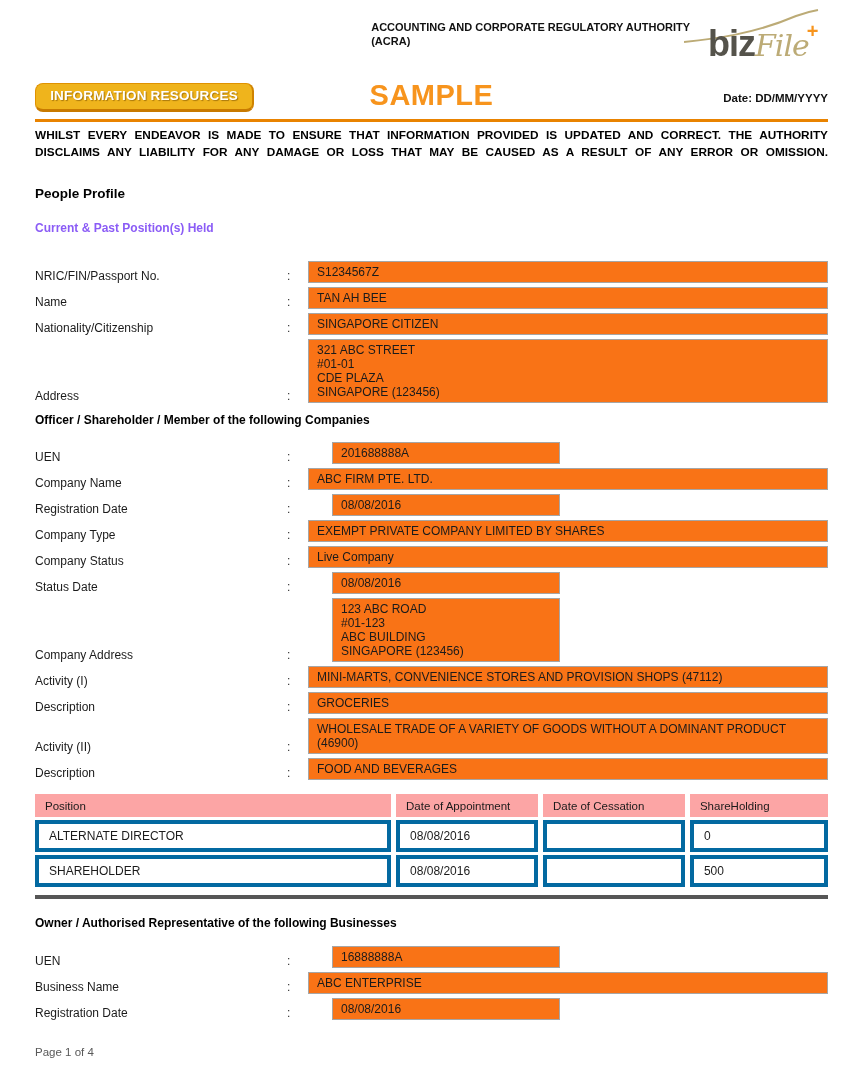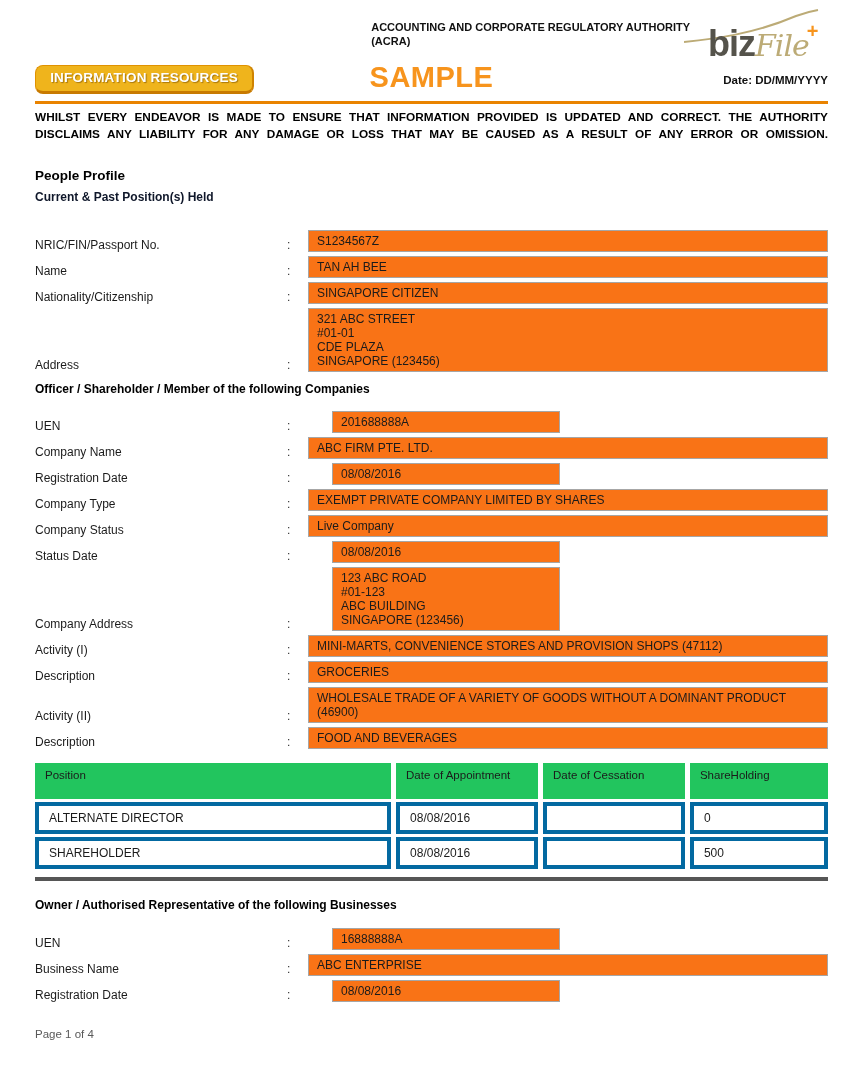--- a/index.html
+++ b/index.html
@@ -15,21 +15,21 @@
   
   .header-top { display:flex; justify-content:flex-end; align-items:flex-start; height:54px; }
   .acra-text { margin-top:12px; font-size:11px; font-weight:bold; line-height:14px; color:#111; }
   .logo { position:relative; width:134px; height:52px; margin-left:4px; }
   .logo svg.swoosh { position:absolute; left:-10px; top:0; }
   .logo .logo-text { position:absolute; left:14px; top:12px; white-space:nowrap; }
   .logo .biz { font-size:36px; font-weight:bold; color:#55534b; letter-spacing:-1px; }
   .logo .file { font-family:"DejaVu Serif", serif; font-style:italic; font-size:30px; color:#bcab76; letter-spacing:-1px; }
   .logo .plus { font-size:20px; font-weight:bold; color:#f7941d; vertical-align:18px; margin-left:-2px; }
 
-  .header-mid { position:relative; height:31px; margin-top:3px;text-decoration:underline; }
+  .header-mid { position:relative; height:31px; margin-top:21px;text-decoration:underline; }
   .banner {
     position:absolute; left:0; top:0;
     width:219px; height:29px;
     background:#efb41c;
     border:1px solid #e09200;
     border-right:2px solid #cf8300;
     border-bottom:3px solid #c87a00;
     border-radius:8px;
     color:#ffffff; font-weight:bold; font-size:13.5px; letter-spacing:0.2px;
     text-align:center; line-height:24px;
@@ -45,21 +45,21 @@
 
   .disclaimer {
     margin-top:5px;
     font-size:11.8px; font-weight:bold; color:#000;
     line-height:17px;
     text-align:justify; text-align-last:justify;
   }
 
   
   .page-title { margin-top:25px; font-size:13.5px; font-weight:bold; color:#000; }
-  .sub-heading { margin-top:7px; font-size:12px; font-weight:bold; color:#0f172a; }
+  .sub-heading { margin-top:20px; font-size:12px; font-weight:bold; color:#8b5cf6; }
   .section-heading { font-size:12px; font-weight:bold; color:#000; }
 
   .fields { margin-top:26px; }
   .field-row { display:flex; align-items:flex-end; margin-bottom:4px; }
   .field-label { flex:0 0 252px; font-size:12px; padding-top:4px; color:#1b1b1b; }
   .field-colon { flex:0 0 21px; font-size:12px; padding-top:4px; color:#333; }
   .field-box {
     flex:1 1 auto;
     border:1px solid #a6a6a6;
     padding:3px 8px;
@@ -68,22 +68,22 @@
     min-height:22px;
     color:#1b1b1b;
     background:#f97316;
   }
   .field-box.short { flex:0 0 228px;margin-left:24px; }
 
   
   .positions-table { margin-top:14px; }
   .t-row { display:flex; gap:5px; margin-bottom:3px; }
   .t-h {
-    background:#22c55e; color:#1b1b1b;
-    font-size:11.5px; padding:6px 10px 18px 10px;
+    background:#fca5a5; color:#1b1b1b;
+    font-size:11.5px; padding:6px 10px 5px 10px;
   }
   .t-c {
     border:4px solid #0369a1; background:#fff;
     font-size:12px; padding:5px 10px; min-height:26px;
   }
   .col-1 { flex:0 0 44.9%; }
   .col-2 { flex:0 0 17.9%; }
   .col-3 { flex:0 0 17.9%; }
   .col-4 { flex:1 1 auto; }
 

